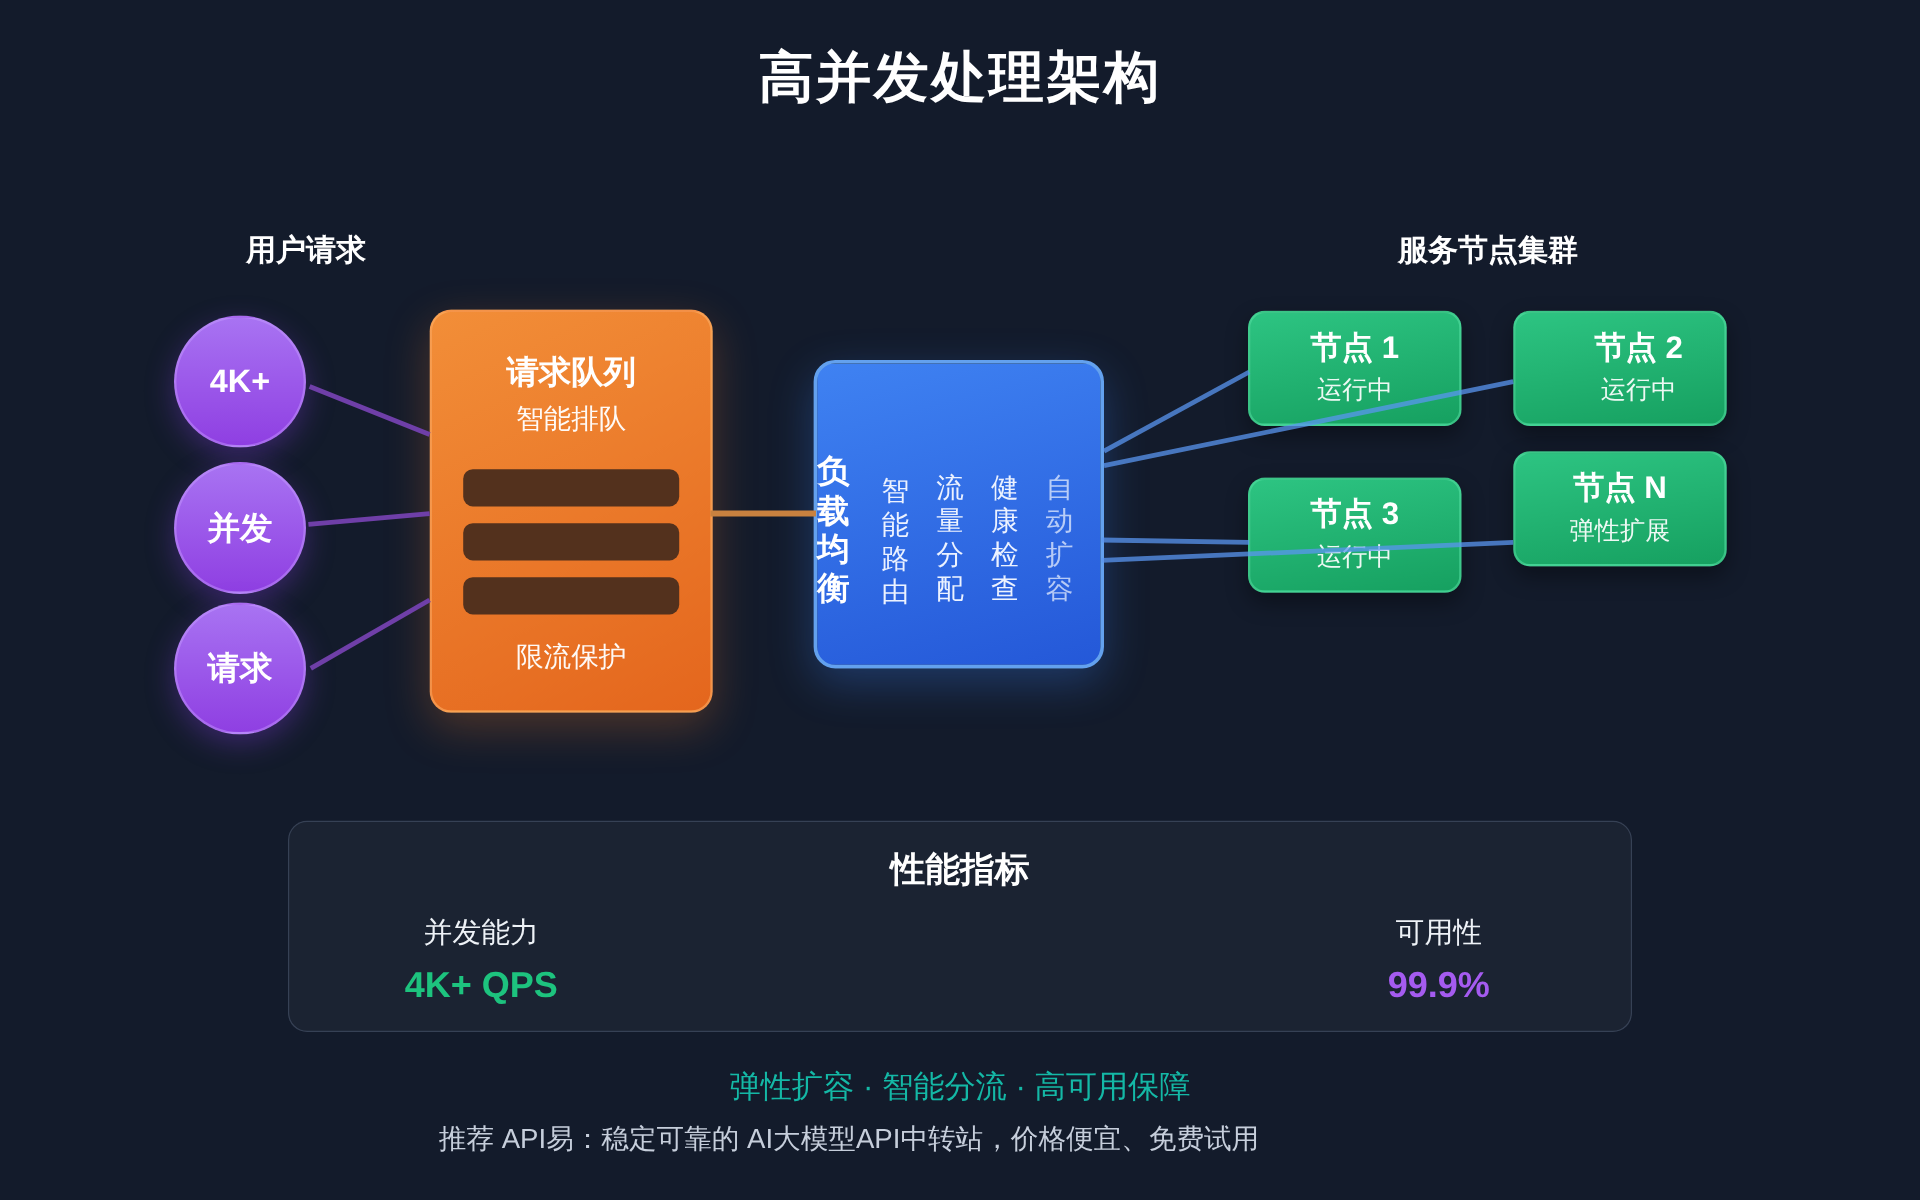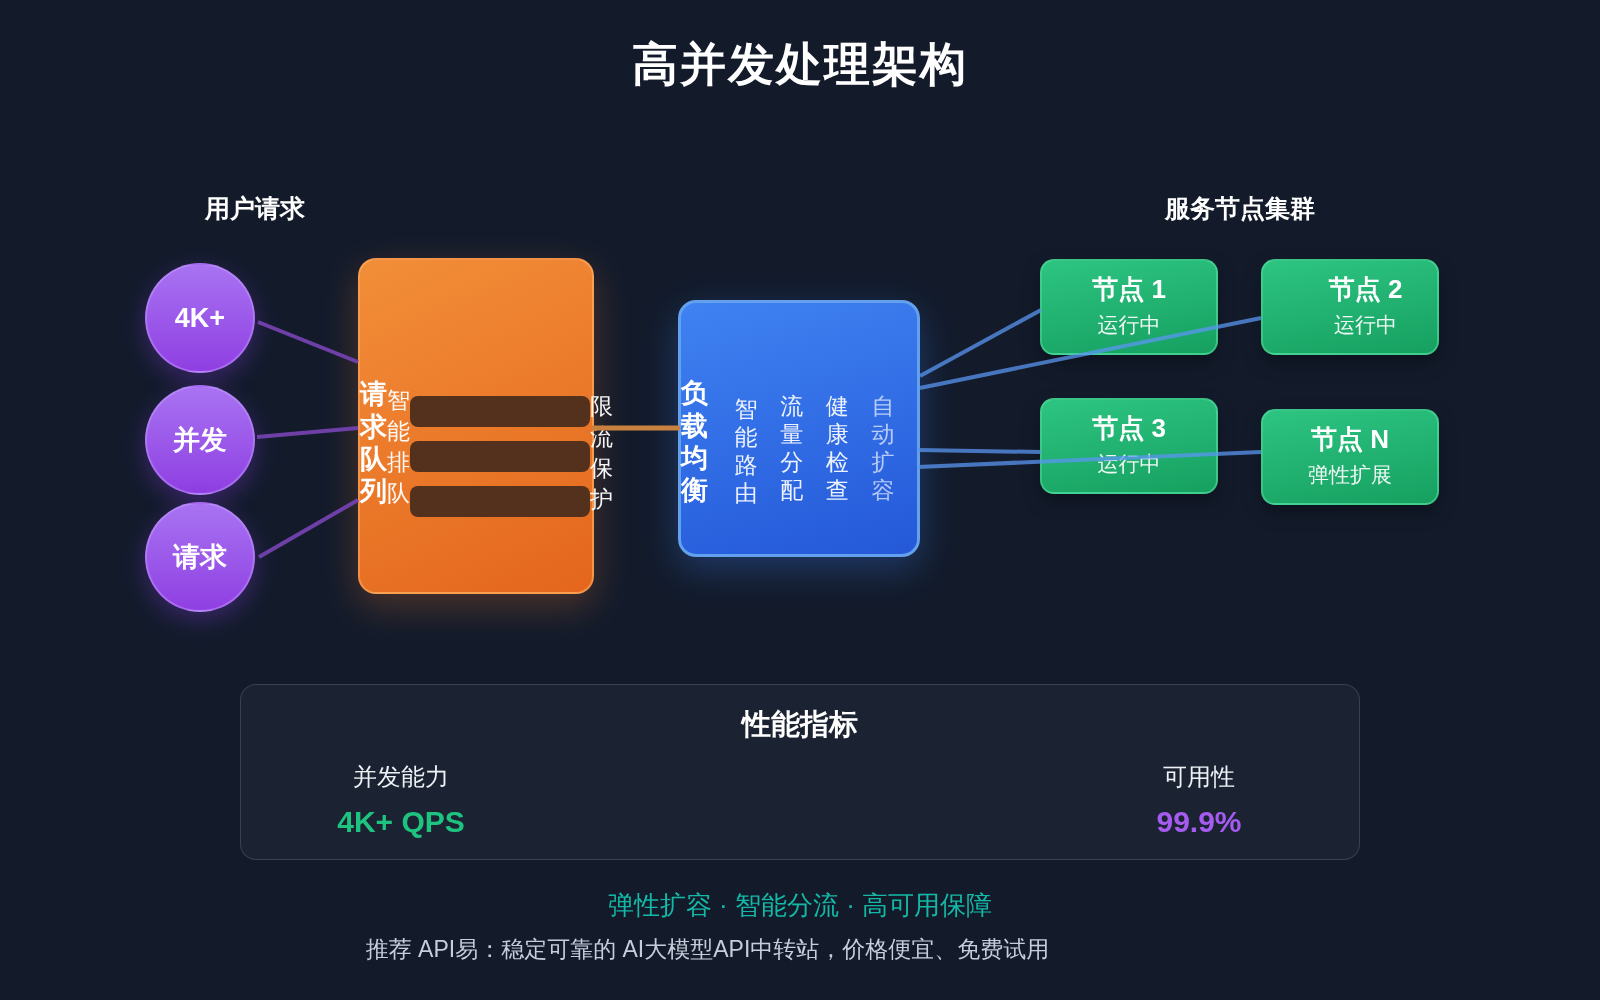--- a/index.html
+++ b/index.html
@@ -34,21 +34,21 @@
   }
   .circle-1{top:263px;} .circle-2{top:385px;} .circle-3{top:502px;}
 
   
   .queue-box{
     position:absolute;left:358px;top:258px;width:236px;height:336px;
     border-radius:18px;box-sizing:border-box;
     background:linear-gradient(155deg,#f28e38 0%,#e4661d 100%);
     border:2px solid rgba(255,178,105,.55);
     box-shadow:0 12px 36px rgba(230,120,40,.28);
-    display:flex;flex-direction:row;align-items:center;
+    display:flex;flex-direction:column;align-items:center;
     padding-top:34px;
   }
   .queue-title{font-size:27px;font-weight:bold;line-height:1.2;}
   .queue-subtitle{font-size:23px;margin-top:8px;color:rgba(255,255,255,.96);}
   .queue-bars{margin-top:26px;display:flex;flex-direction:column;gap:14px;}
   .queue-bar{width:180px;height:31px;border-radius:8px;background:#53311d;}
   .queue-footer{font-size:23px;margin-top:20px;color:rgba(255,255,255,.96);}
 
   
   .balancer-box{
@@ -67,21 +67,21 @@
 
   
   .node{
     position:absolute;width:178px;height:96px;border-radius:14px;box-sizing:border-box;
     background:linear-gradient(170deg,#2dc482 0%,#16a060 100%);
     border:2px solid rgba(90,225,165,.5);
     box-shadow:0 8px 18px rgba(0,0,0,.35);
     display:flex;flex-direction:column;align-items:center;justify-content:center;gap:7px;
   }
   .node-1{left:1040px;top:259px;} .node-2{left:1261px;top:259px;padding-left:31px;}
-  .node-3{left:1040px;top:398px;} .node-n{left:1261px;top:409px;}
+  .node-3{left:1040px;top:398px;} .node-n{left:1261px;top:376px;}
   .node-title{font-size:26px;font-weight:bold;line-height:1.1;}
   .node-status{font-size:21px;color:rgba(255,255,255,.92);}
 
   
   .connectors{position:absolute;left:0;top:0;width:1600px;height:1000px;pointer-events:none;z-index:5;}
 
   
   .metrics-panel{
     position:absolute;left:240px;top:684px;width:1120px;height:176px;
     border-radius:16px;box-sizing:border-box;

